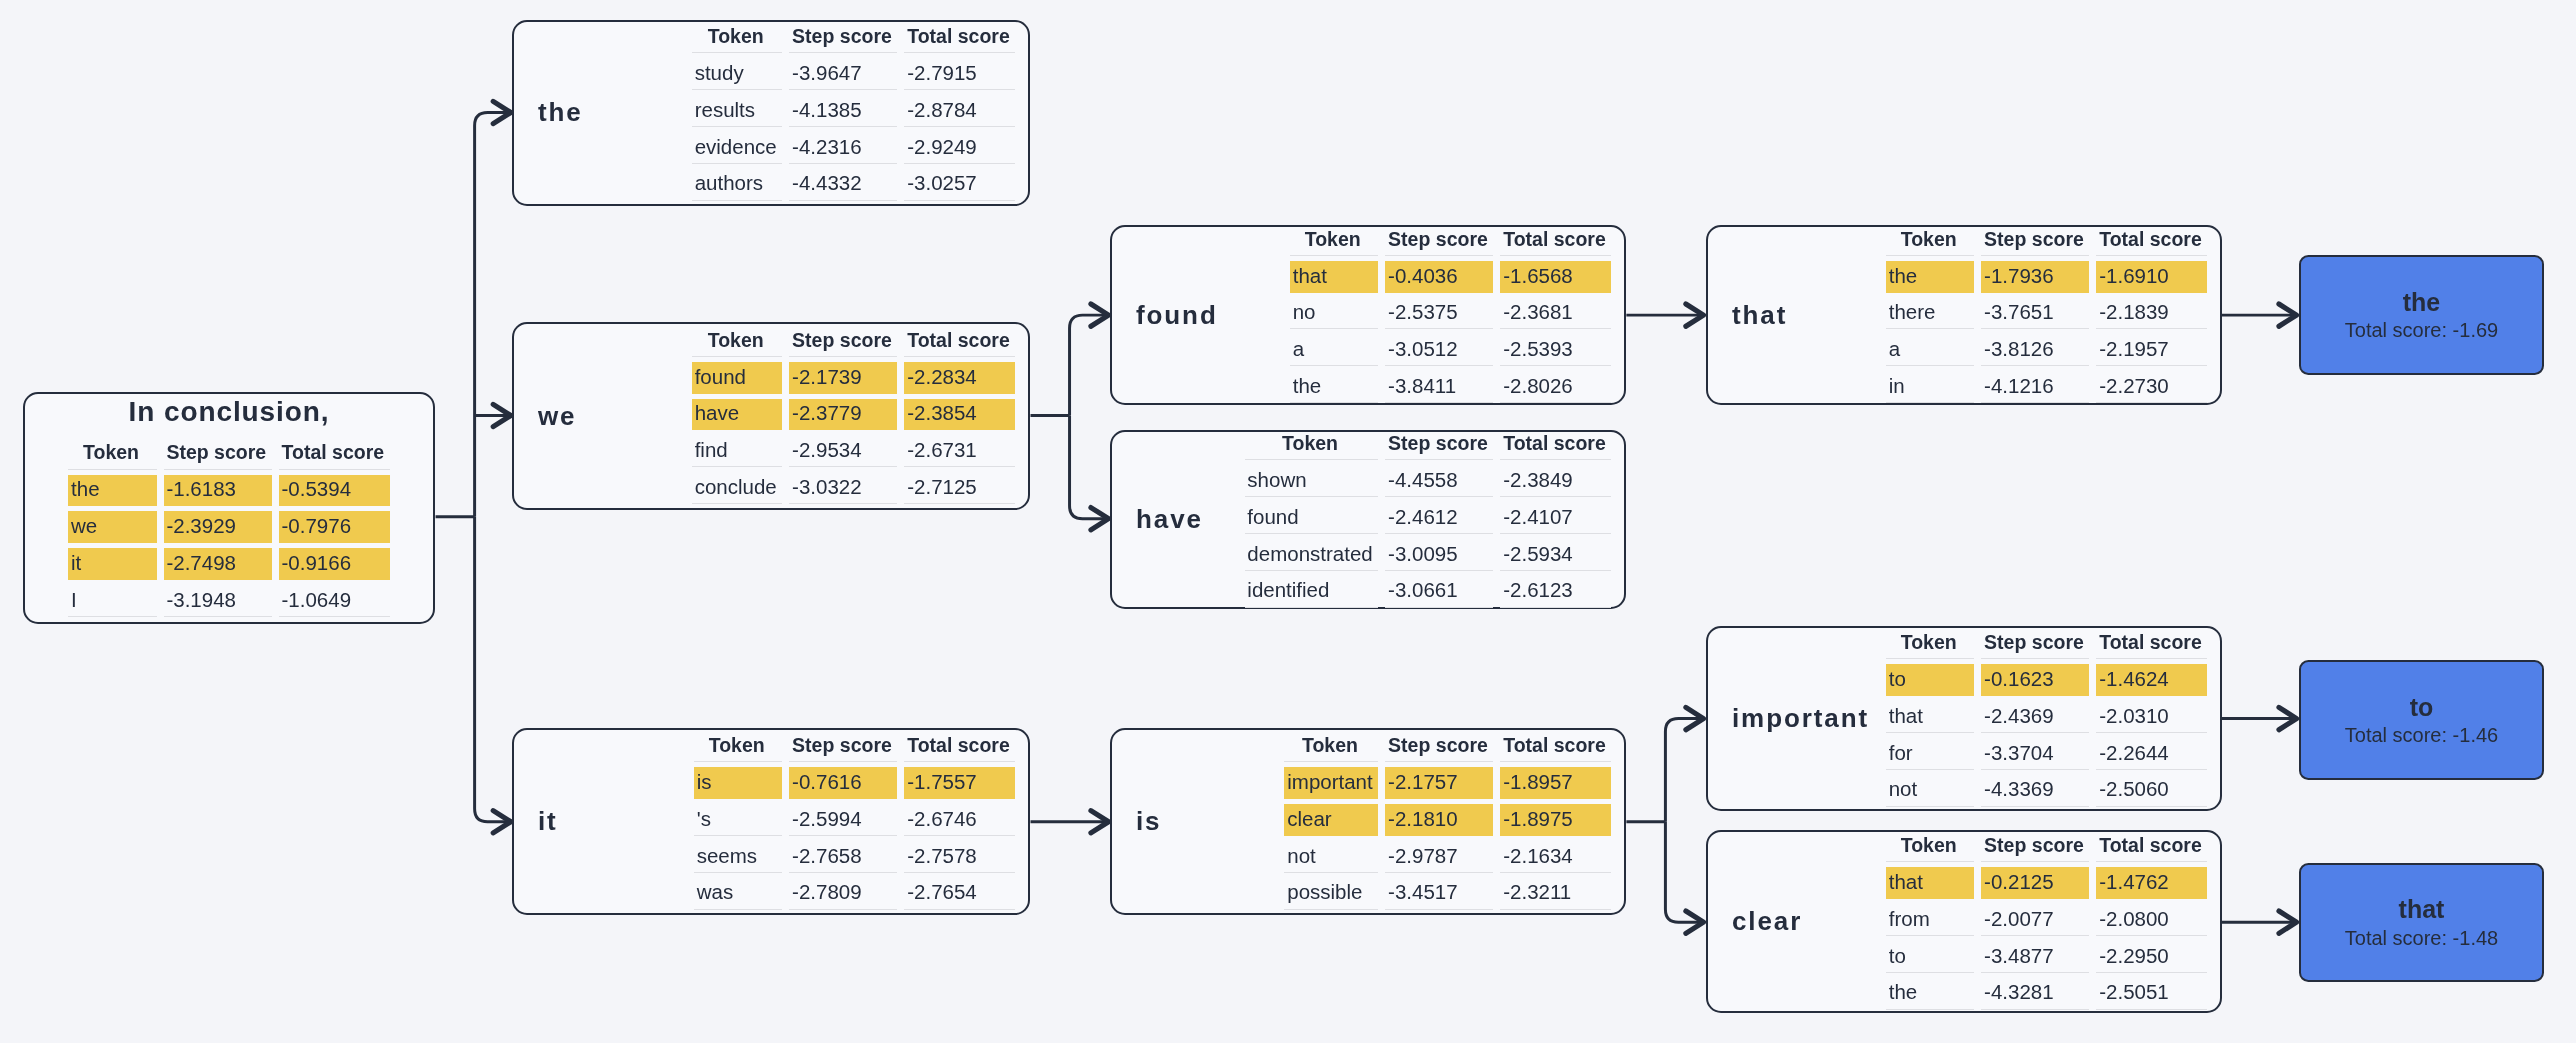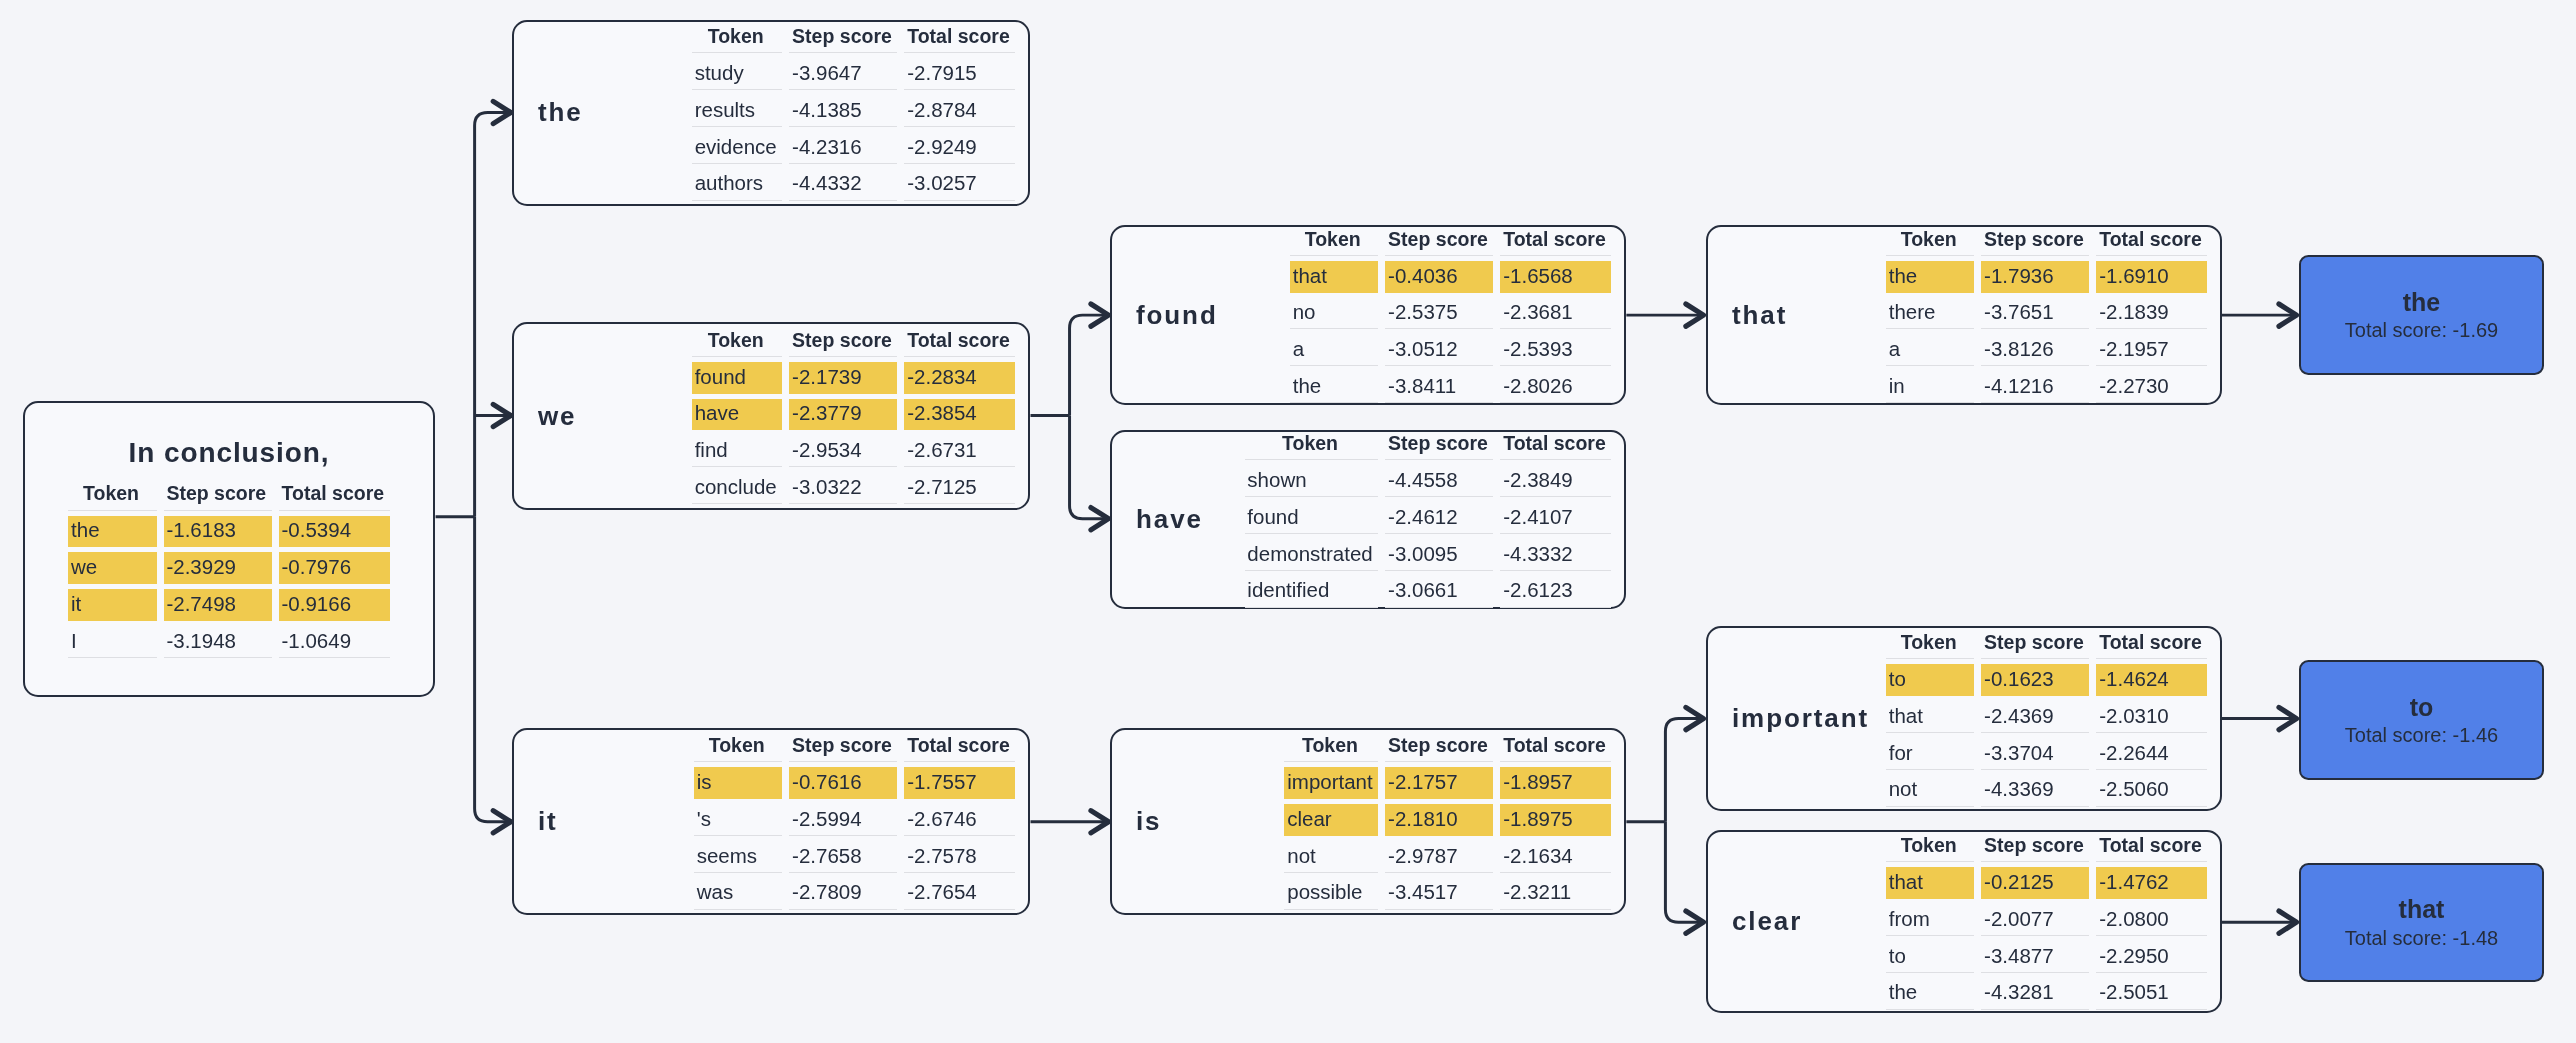--- a/index.html
+++ b/index.html
@@ -67,21 +67,21 @@
     <path d="M1749,339 H1832" marker-end="url(#arw)"></path>
     <path d="M1749,884 H1791"></path>
     <path d="M1791,884 V787 Q1791,773 1805,773 H1832" marker-end="url(#arw)"></path>
     <path d="M1791,884 V978 Q1791,992 1805,992 H1832" marker-end="url(#arw)"></path>
     <path d="M2389,339 H2470" marker-end="url(#arw)"></path>
     <path d="M2389,773 H2470" marker-end="url(#arw)"></path>
     <path d="M2389,992 H2470" marker-end="url(#arw)"></path>
   </g>
 </svg>
 
-<div class="node root" style="left:23px;top:401px;width:412px;height:296px">
+<div class="node root" style="left:23px;top:392px;width:412px;height:232px">
   <div class="node-title">In conclusion,</div>
   <table class="tok">
     <thead>
         <tr>
       <th>Token</th>
       <th>Step score</th>
       <th>Total score</th>
     </tr>
       </thead>
     <tbody>
@@ -266,21 +266,21 @@
         <td>-2.3849</td>
       </tr>
       <tr>
         <td>found</td>
         <td>-2.4612</td>
         <td>-2.4107</td>
       </tr>
       <tr>
         <td>demonstrated</td>
         <td>-3.0095</td>
-        <td>-4.3332</td>
+        <td>-2.5934</td>
       </tr>
       <tr>
         <td>identified</td>
         <td>-3.0661</td>
         <td>-2.6123</td>
       </tr>
     </tbody>
   </table>
 </div>
 

